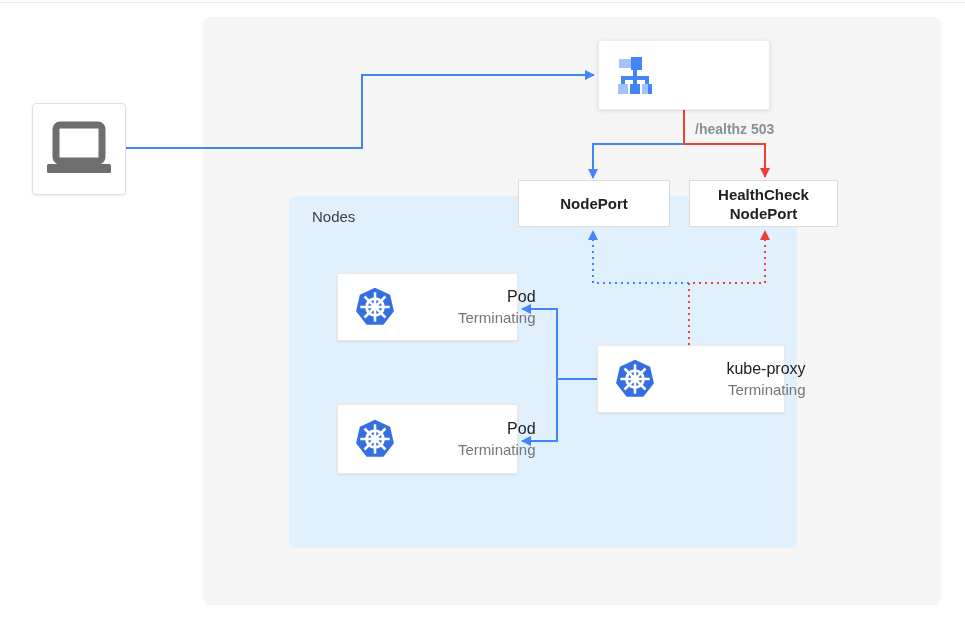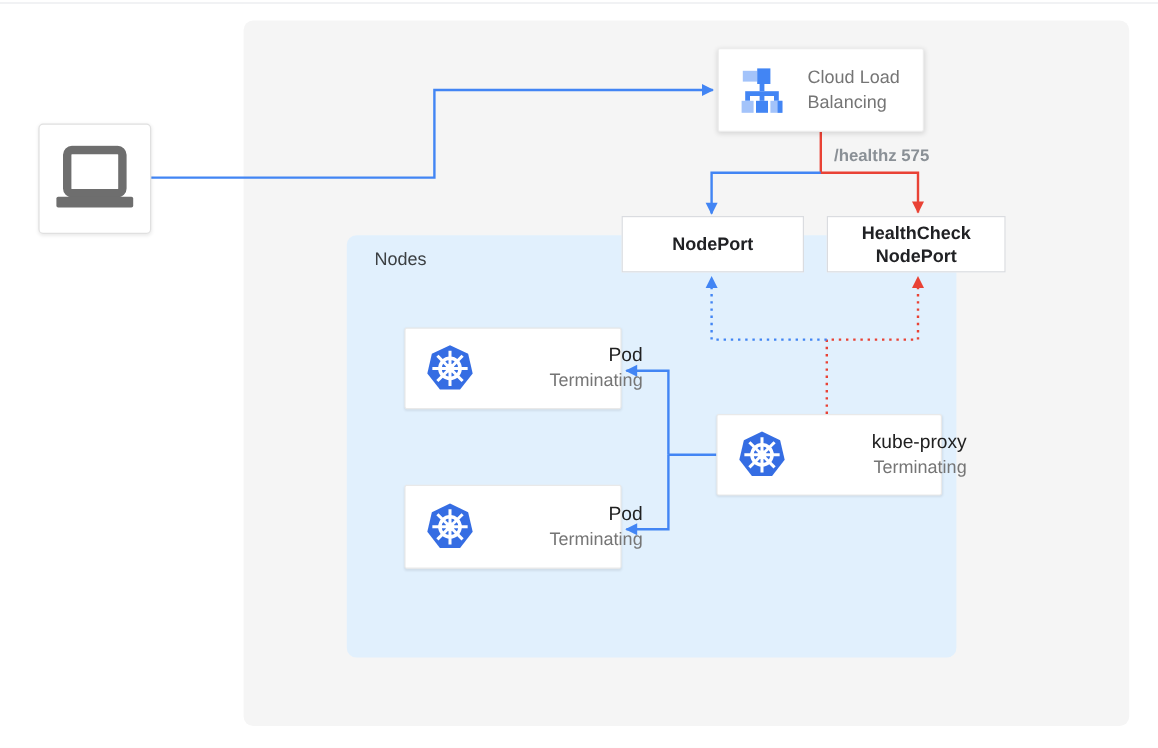--- a/index.html
+++ b/index.html
@@ -116,24 +116,23 @@
         <rect x="9" y="24" width="28" height="4" fill="var(--clb_dark_blue,#4285F4)"></rect>
         <rect x="9" y="28" width="4" height="4" fill="var(--clb_dark_blue,#4285F4)"></rect>
         <rect x="21" y="28" width="4" height="4" fill="var(--clb_dark_blue,#4285F4)"></rect>
         <rect x="33" y="28" width="4" height="4" fill="var(--clb_dark_blue,#4285F4)"></rect>
         <rect x="6" y="32" width="10" height="10" fill="var(--clb_light_blue,#A3C3FA)"></rect>
         <rect x="18" y="32" width="10" height="10" fill="var(--clb_dark_blue,#4285F4)"></rect>
         <rect x="30" y="32" width="10" height="10" fill="var(--clb_light_blue,#A3C3FA)"></rect>
         <rect x="36" y="32" width="4" height="10" fill="var(--clb_dark_blue,#4285F4)"></rect>
       </svg>
     </span>
-    <div class="lb-title">Cloud Load Balancing</div>
-  </div>
-
-  <div class="healthz-label">/healthz 575</div>
+  </div>
+
+  <div class="healthz-label">/healthz 503</div>
 
   <div class="node-box port-box nodeport-box">
     <div class="port-label">NodePort</div>
   </div>
 
   <div class="node-box port-box healthcheck-box">
     <div class="port-label">HealthCheck NodePort</div>
   </div>
 
   <div class="node-box entity-box pod1-box">

